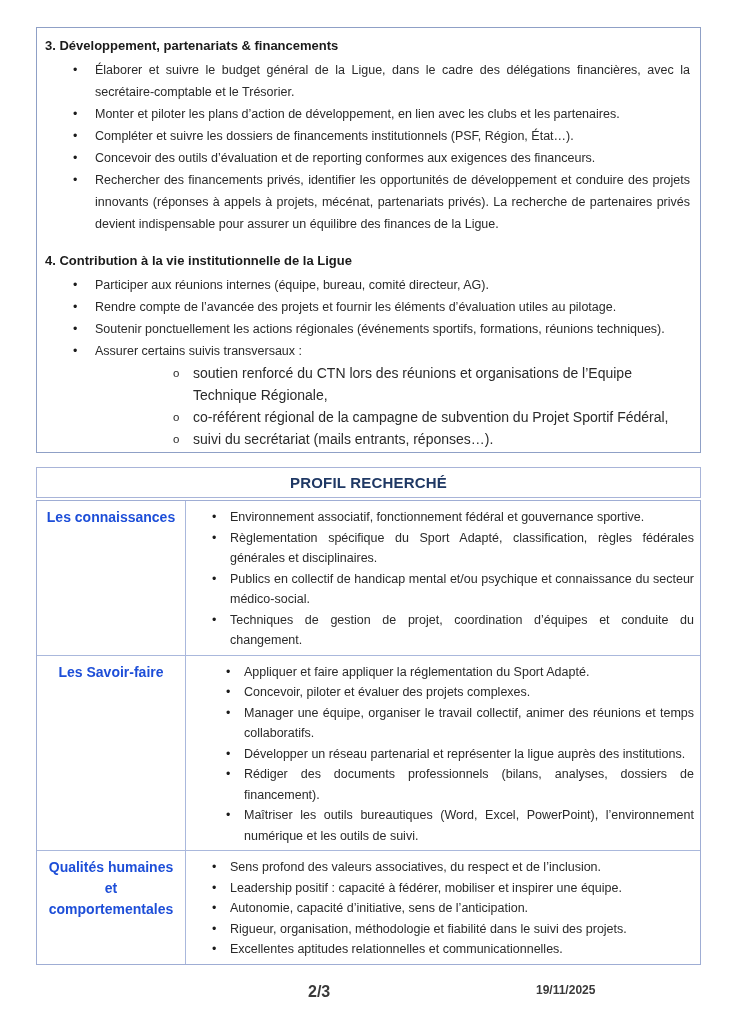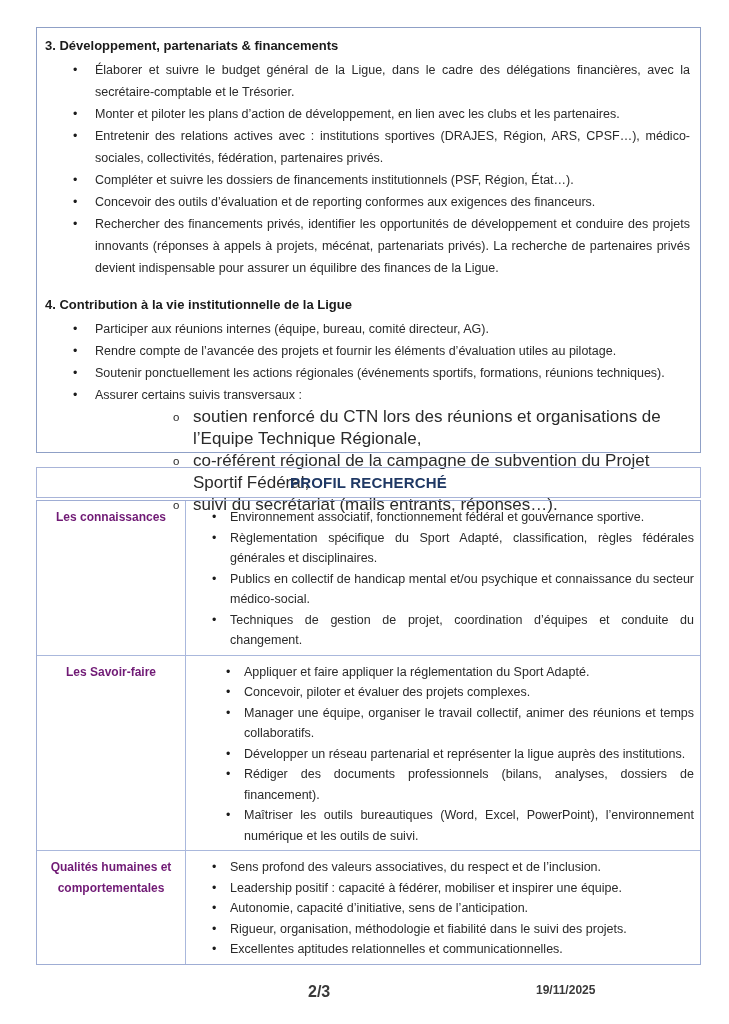--- a/index.html
+++ b/index.html
@@ -54,21 +54,21 @@
     top: 0;
     color: #1b1b1b;
   }
   ul.sub-bullets {
     margin: 0;
     padding: 0 0 0 148px;
     list-style: none;
   }
   ul.sub-bullets > li {
     position: relative;
-    font-size: 17px;
+    font-size: 14px;
     line-height: 22px;
     color: #2a2a2a;
   }
   ul.sub-bullets > li::before {
     content: "o";
     position: absolute;
     left: -20px;
     top: 0;
     font-size: 11.5px;
     color: #2a2a2a;
@@ -111,23 +111,23 @@
   .profil-row:last-child { border-bottom: none; }
   .label-cell {
     width: 149px;
     flex: 0 0 149px;
     border-right: 1px solid #aab8dc;
     box-sizing: border-box;
     padding: 6px 6px 4px 6px;
     text-align: center;
   }
   .label-cell .row-label {
-    font-size: 12px;
-    font-weight: bold;
-    color: #701a75;
+    font-size: 14px;
+    font-weight: bold;
+    color: #1d4ed8;
     line-height: 21px;
   }
   .content-cell {
     flex: 1;
     box-sizing: border-box;
     padding: 4px 6px 4px 0;
   }
   .content-cell ul.bullets {
     padding-left: 44px;
   }
@@ -163,21 +163,20 @@
 <body>
 
 <div class="page">
 
   <div class="missions-box">
 
     <div class="section-title">3. Développement, partenariats &amp; financements</div>
     <ul class="bullets">
       <li>Élaborer et suivre le budget général de la Ligue, dans le cadre des délégations financières, avec la secrétaire-comptable et le Trésorier.</li>
       <li>Monter et piloter les plans d’action de développement, en lien avec les clubs et les partenaires.</li>
-      <li>Entretenir des relations actives avec : institutions sportives (DRAJES, Région, ARS, CPSF…), médico-sociales, collectivités, fédération, partenaires privés.</li>
       <li>Compléter et suivre les dossiers de financements institutionnels (PSF, Région, État…).</li>
       <li>Concevoir des outils d’évaluation et de reporting conformes aux exigences des financeurs.</li>
       <li>Rechercher des financements privés, identifier les opportunités de développement et conduire des projets innovants (réponses à appels à projets, mécénat, partenariats privés). La recherche de partenaires privés devient indispensable pour assurer un équilibre des finances de la Ligue.</li>
     </ul>
 
     <div class="section-gap"></div>
 
     <div class="section-title">4. Contribution à la vie institutionnelle de la Ligue</div>
     <ul class="bullets">
       <li>Participer aux réunions internes (équipe, bureau, comité directeur, AG).</li>

